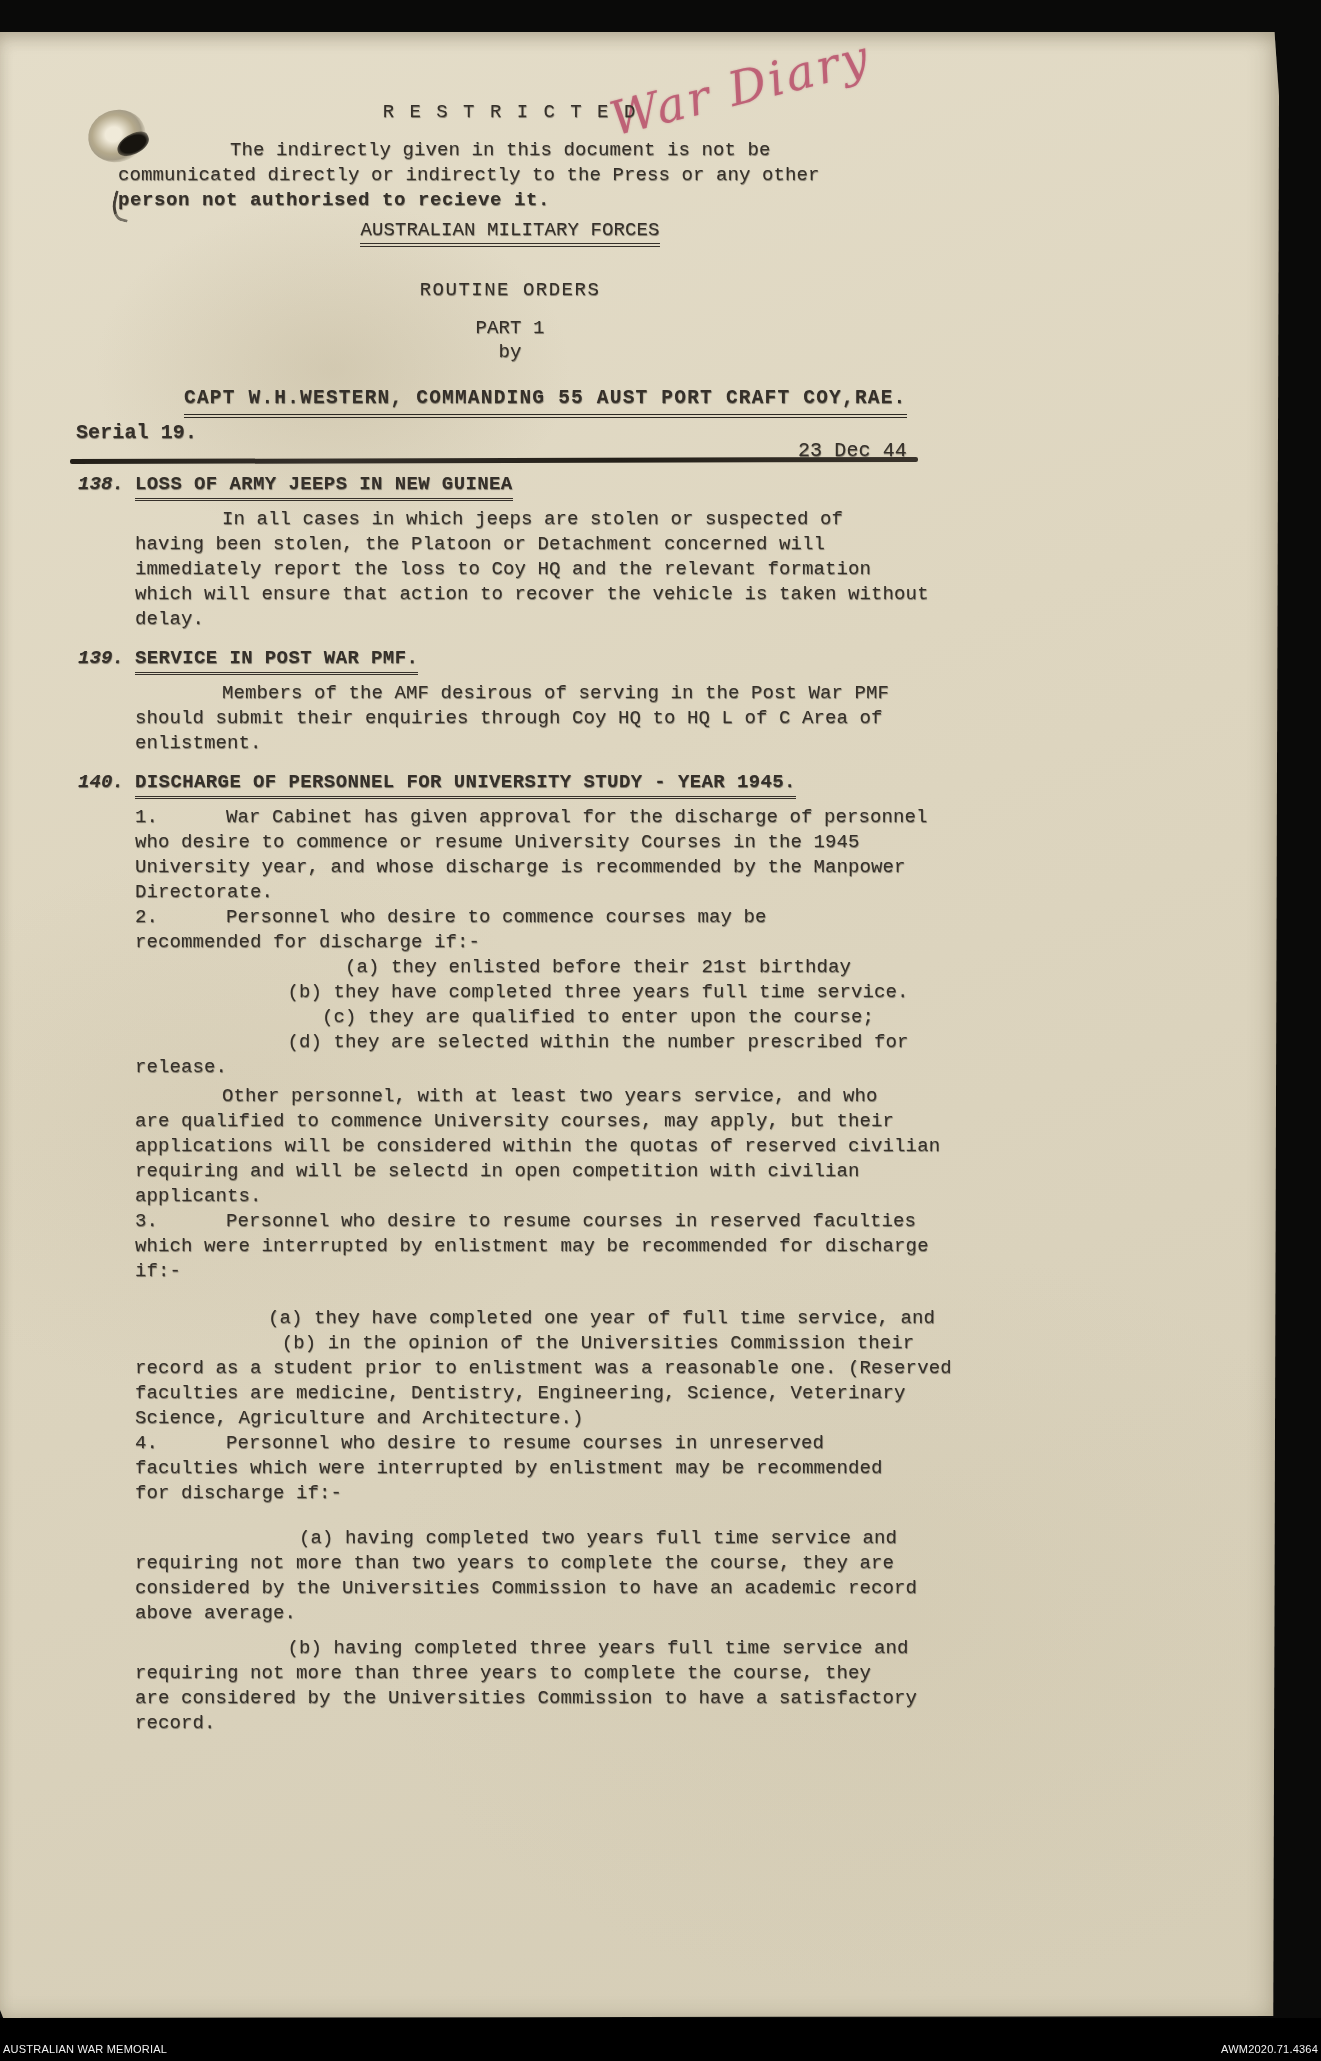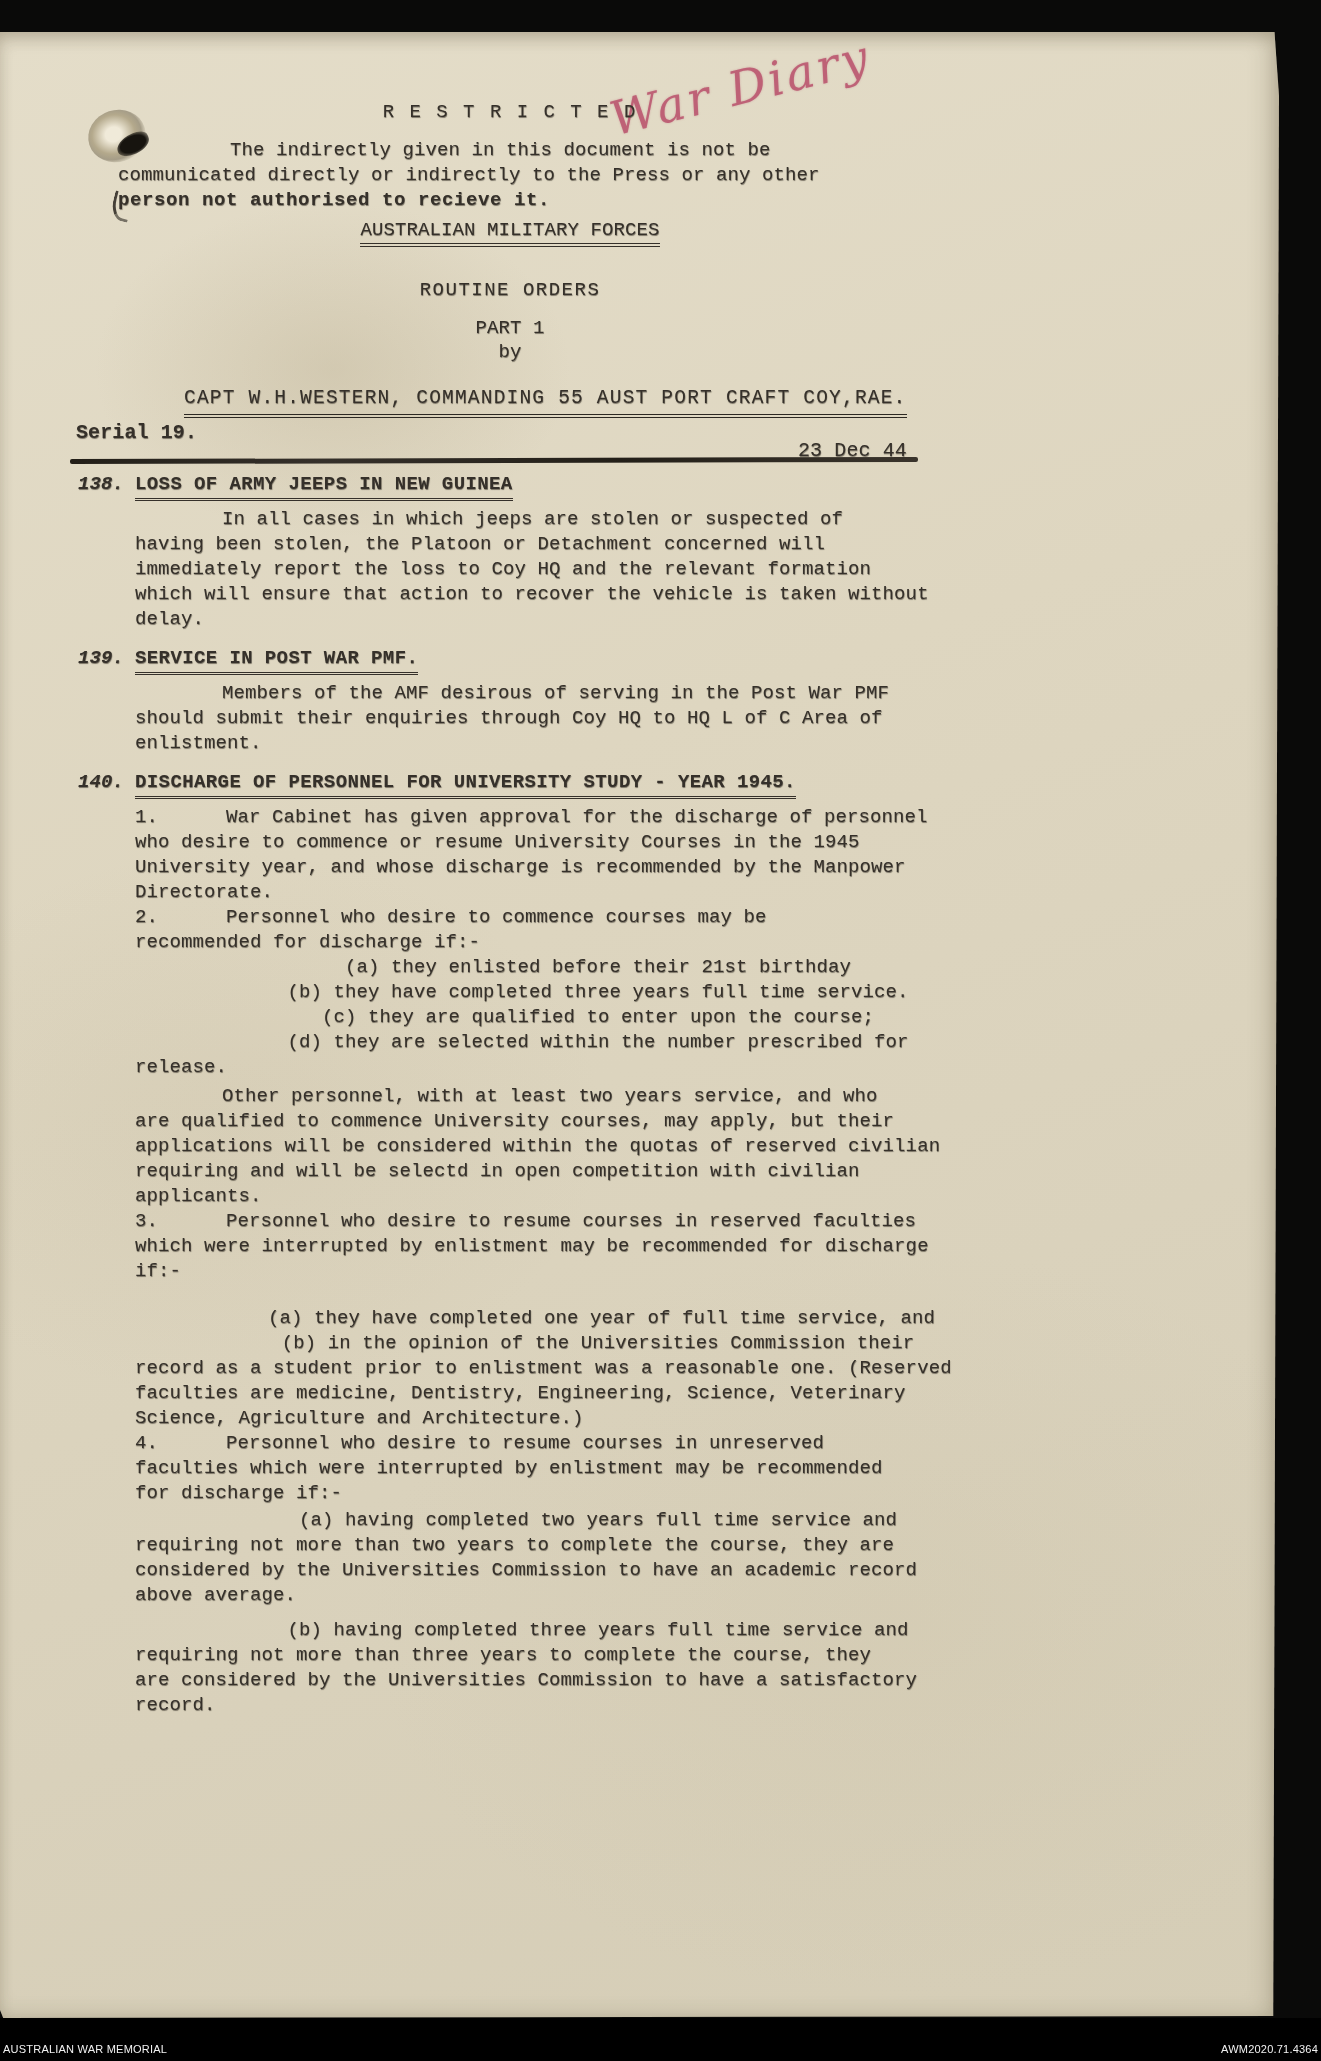--- a/index.html
+++ b/index.html
@@ -70,21 +70,21 @@
   .u-heavy { border-bottom: 4px double #35302a; padding-bottom: 2px; }
   
   .notice { position: absolute; left: 118px; top: 106px; width: 780px; }
   .notice .ln1 { padding-left: 112px; }
   .notice .ln3 { font-weight: bold; letter-spacing: 0.6px; }
   
   .commander {
     position: absolute; left: 184px; top: 354px;
     letter-spacing: 1.2px;
     border-bottom: 4px double #2c2822; padding-bottom: 3px;
-    font-weight: normal; font-size: 19.5px;
+    font-weight: bold; font-size: 19.5px;
   }
   .serial { position: absolute; left: 76px; top: 388px; font-weight: bold; font-size: 20px; }
   .date-line { position: absolute; left: 798px; top: 406px; font-size: 20px; }
   .rule {
     position: absolute; left: 70px; top: 426px; width: 848px; height: 5px;
     background: linear-gradient(90deg, #231f18 0%, #35302a 30%, #231f18 65%, #3a342c 100%);
     border-radius: 2px;
     transform: rotate(-0.15deg);
   }
   
@@ -93,21 +93,21 @@
   .sec-head { display: flex; margin-bottom: 6px; }
   .secnum { width: 57px; font-weight: bold; flex: 0 0 57px; font-style: italic; }
   .sectitle { border-bottom: 3px double #35302a; padding-bottom: 1px; font-weight: bold; letter-spacing: 0.4px; }
   .ln { white-space: nowrap; }
   .ln.first { padding-left: 144px; }
   .ln.b     { padding-left: 57px; }
   .ln.item  { padding-left: 190px; text-align: center; }
   .ln.n     { padding-left: 57px; display: flex; }
   .subnum   { width: 91px; flex: 0 0 91px; }
   .gap4  { margin-top: 4px; }
-  .gap6  { margin-top: 2px; }
+  .gap6  { margin-top: 20px; }
   .gap8  { margin-top: 10px; }
   .gap22 { margin-top: 22px; }
   
   .footer {
     position: absolute; left: 0; bottom: 0; width: 1321px; height: 43px;
     background: #000;
     font-family: "Liberation Sans", sans-serif;
     font-size: 11.5px;
     color: #f2f2f2;
   }

